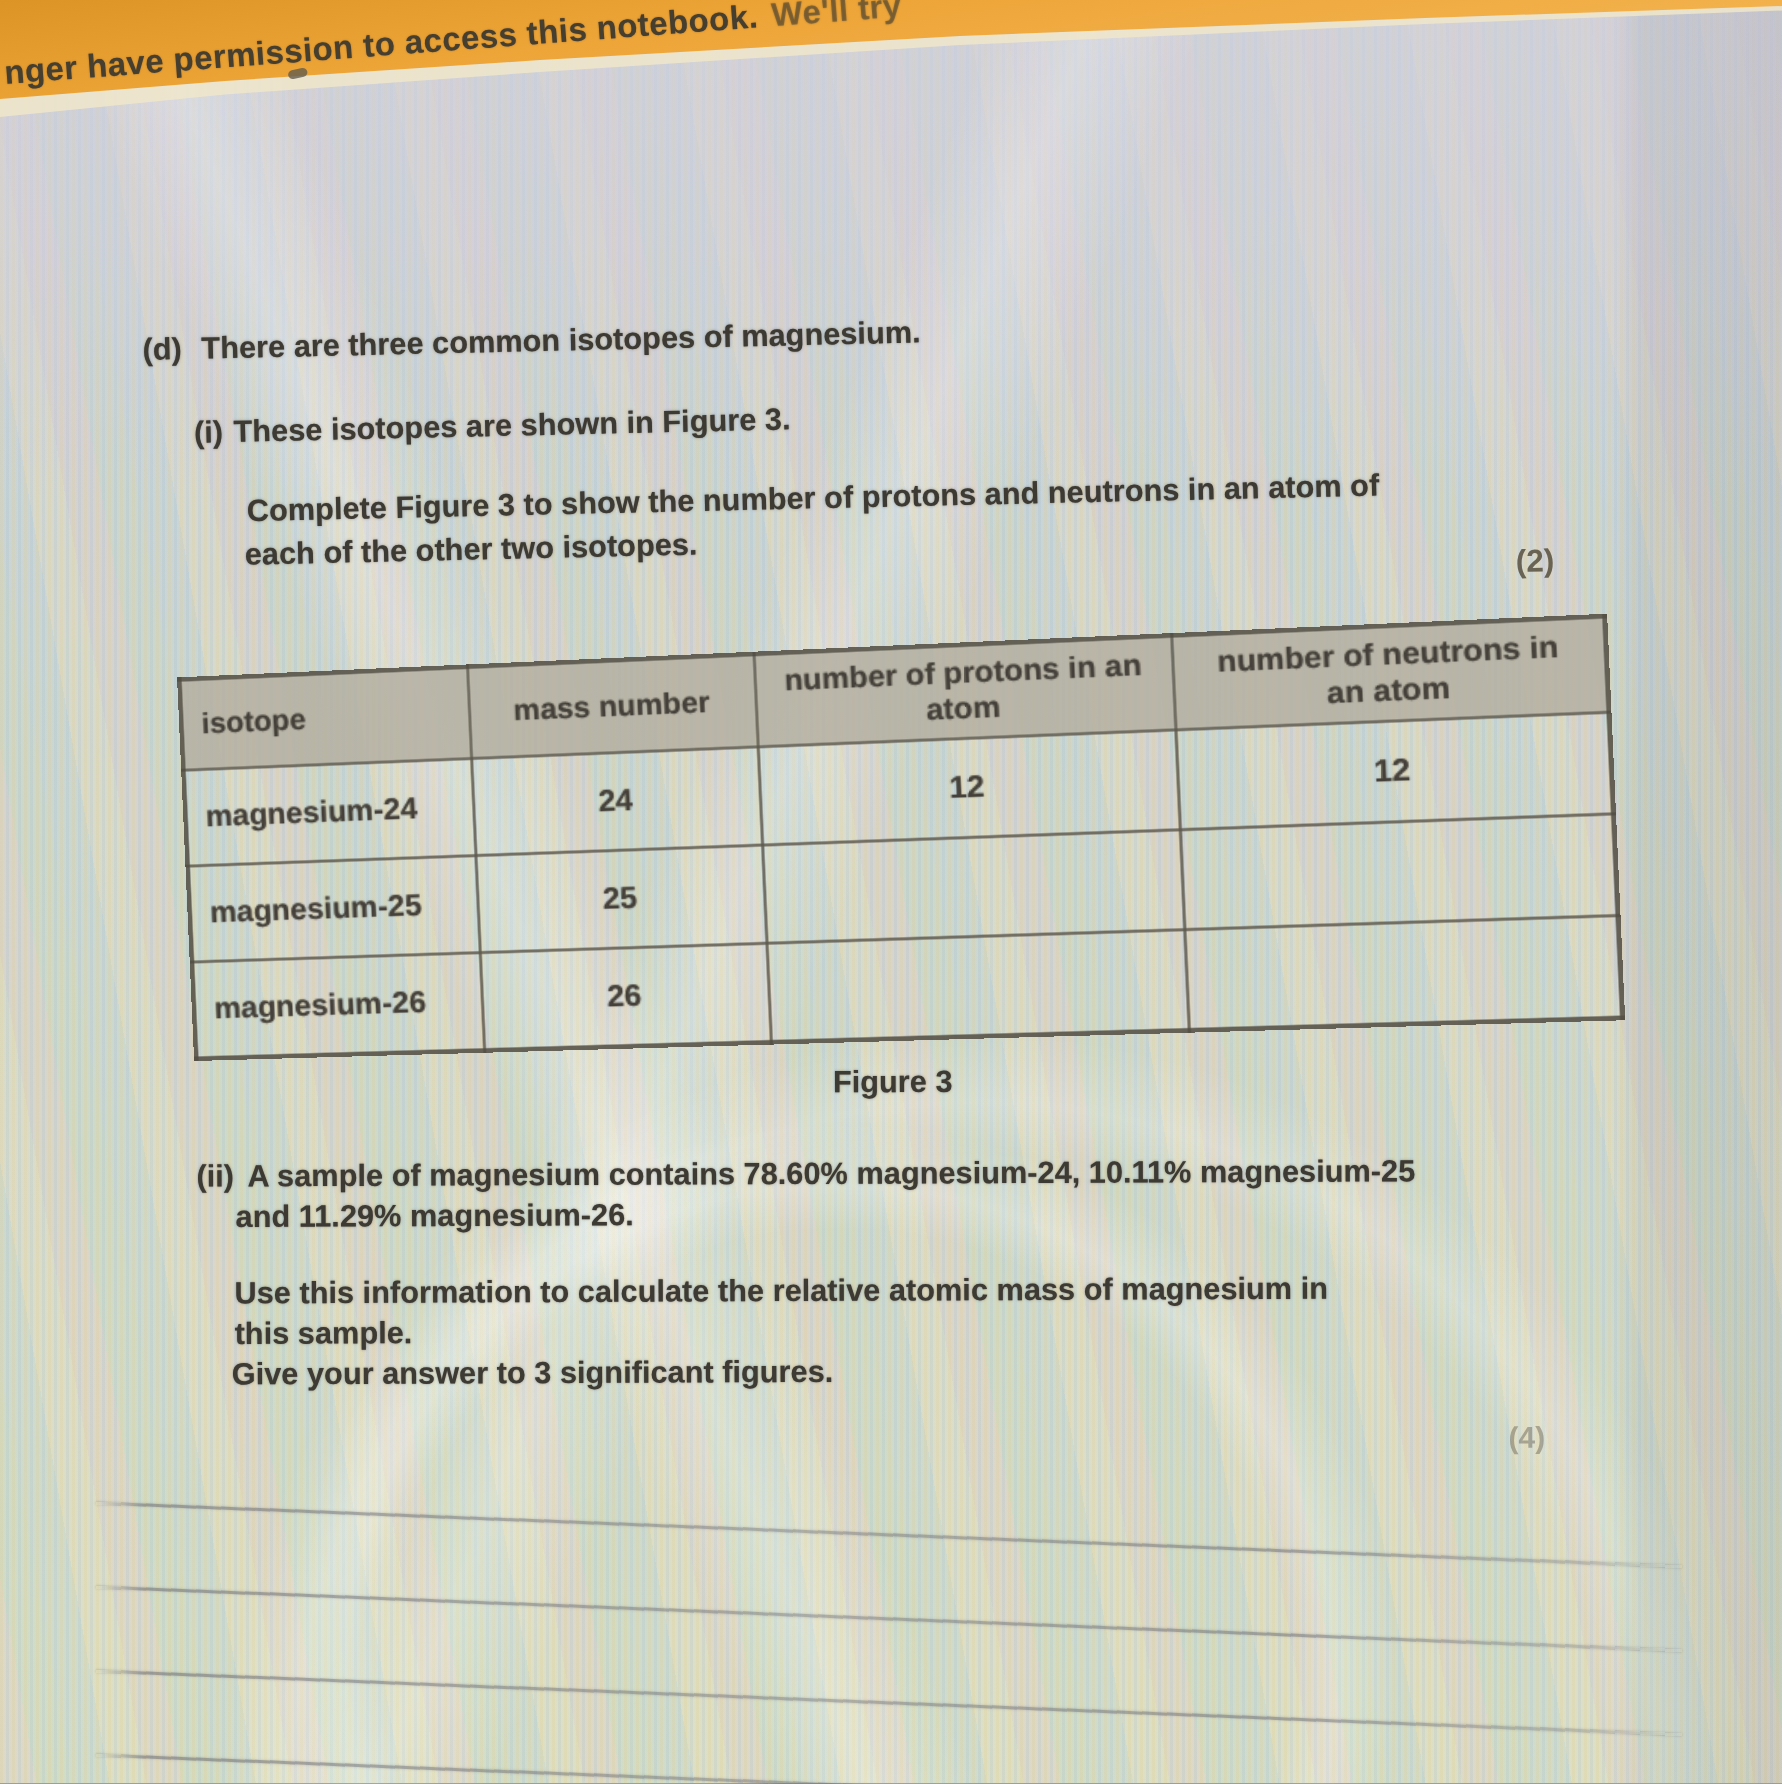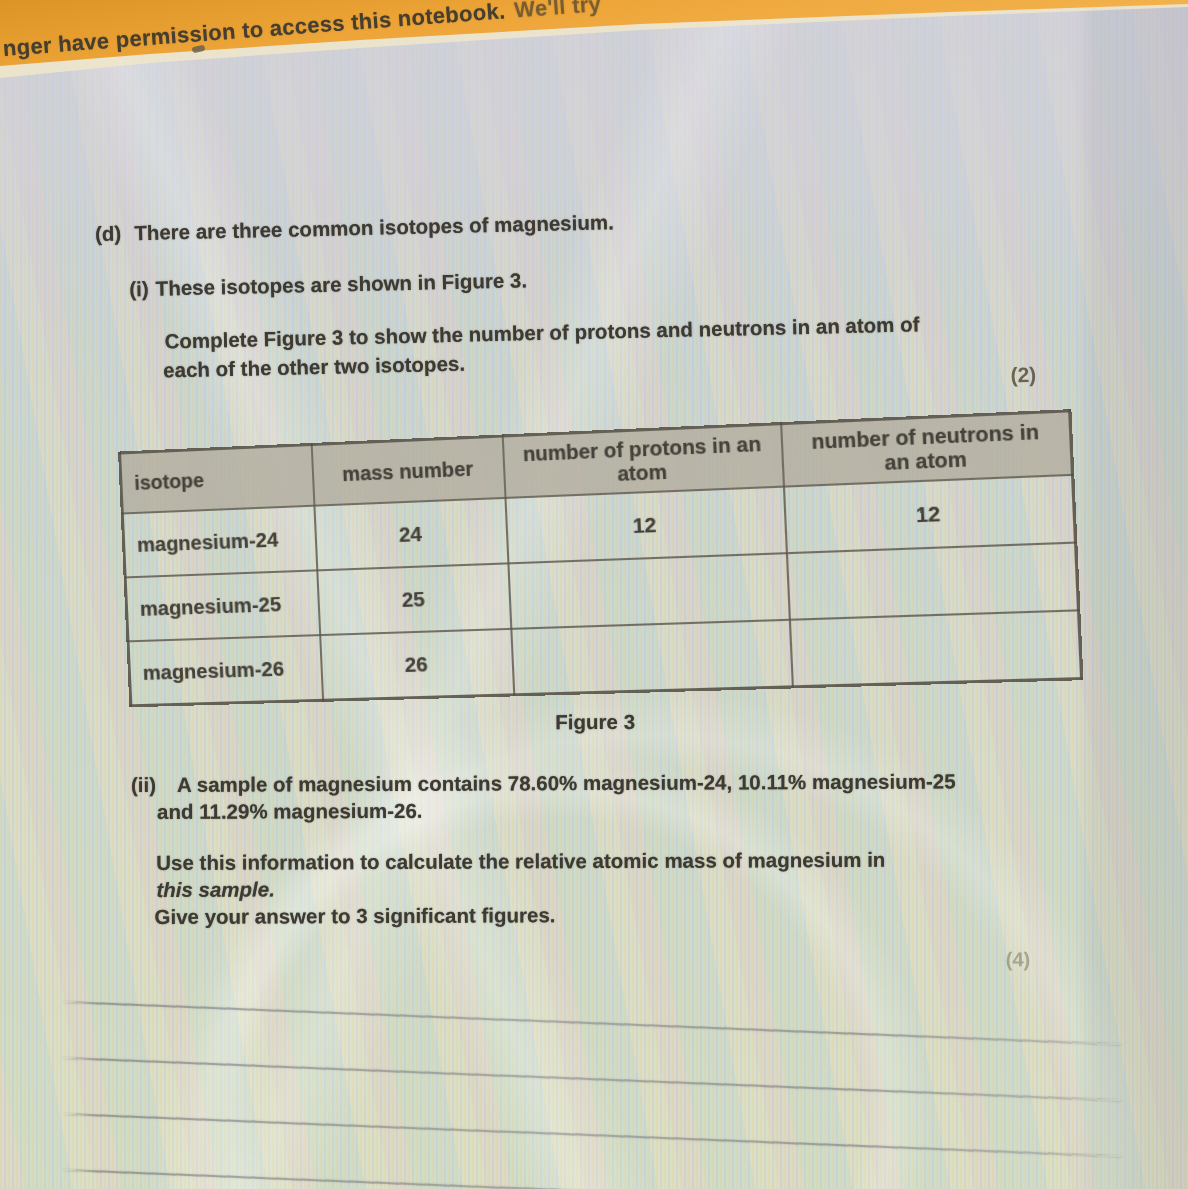--- a/index.html
+++ b/index.html
@@ -72,24 +72,24 @@
     text-align:center;vertical-align:middle;padding:0 14px;
   }
   .iso-table th.first{text-align:left;padding-left:12px;}
   .iso-table td{height:60px;font-size:20px;font-weight:700;text-align:center;vertical-align:middle;}
   .iso-table td.name{text-align:left;padding-left:12px;}
 
   
   .doc-bottom{position:absolute;inset:0;transform:rotate(-0.25deg);transform-origin:150px 800px;}
   .caption{left:118px;top:712px;width:955px;text-align:center;font-size:20.5px;position:absolute;font-weight:700;white-space:nowrap;}
   .qii{left:131px;top:773px;}
-  .qii .lbl{margin-right:21px;}
+  .qii .lbl{margin-right:9px;}
   .qii2{left:157px;top:800px;}
   .use1{left:156px;top:851px;}
-  .use2{left:156px;top:878px;font-style:italic;}
+  .use2{left:156px;top:878px;}
   .give{left:154px;top:905px;}
   .marks4{left:1005px;top:952px;font-size:20px;color:#5b554a;opacity:0.42;}
 
   
   .answer-line{
     position:absolute;height:2px;width:1058px;left:64px;
     transform:rotate(2.3deg);transform-origin:0 0;border:0;
     background:linear-gradient(90deg, rgba(107,107,112,0) 0%, rgba(104,104,110,0.55) 3%, rgba(100,100,108,0.42) 45%, rgba(100,100,108,0.5) 75%, rgba(110,110,118,0.32) 94%, rgba(110,110,118,0) 100%);
     box-shadow:0 0 1.5px rgba(100,100,108,0.35);
   }

